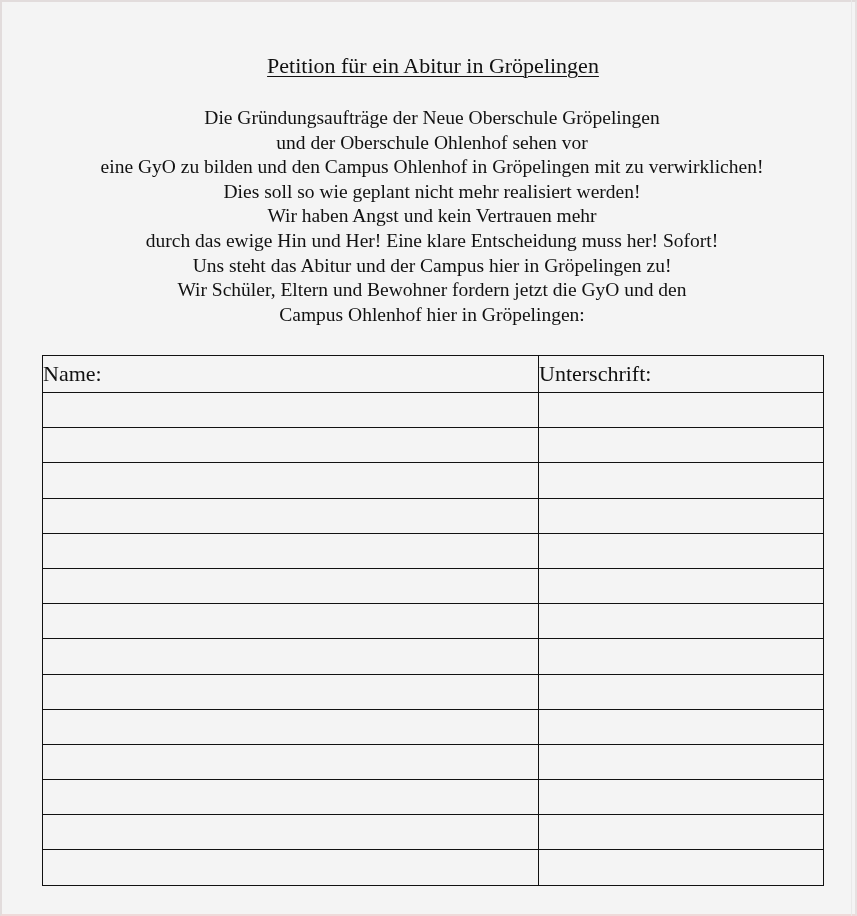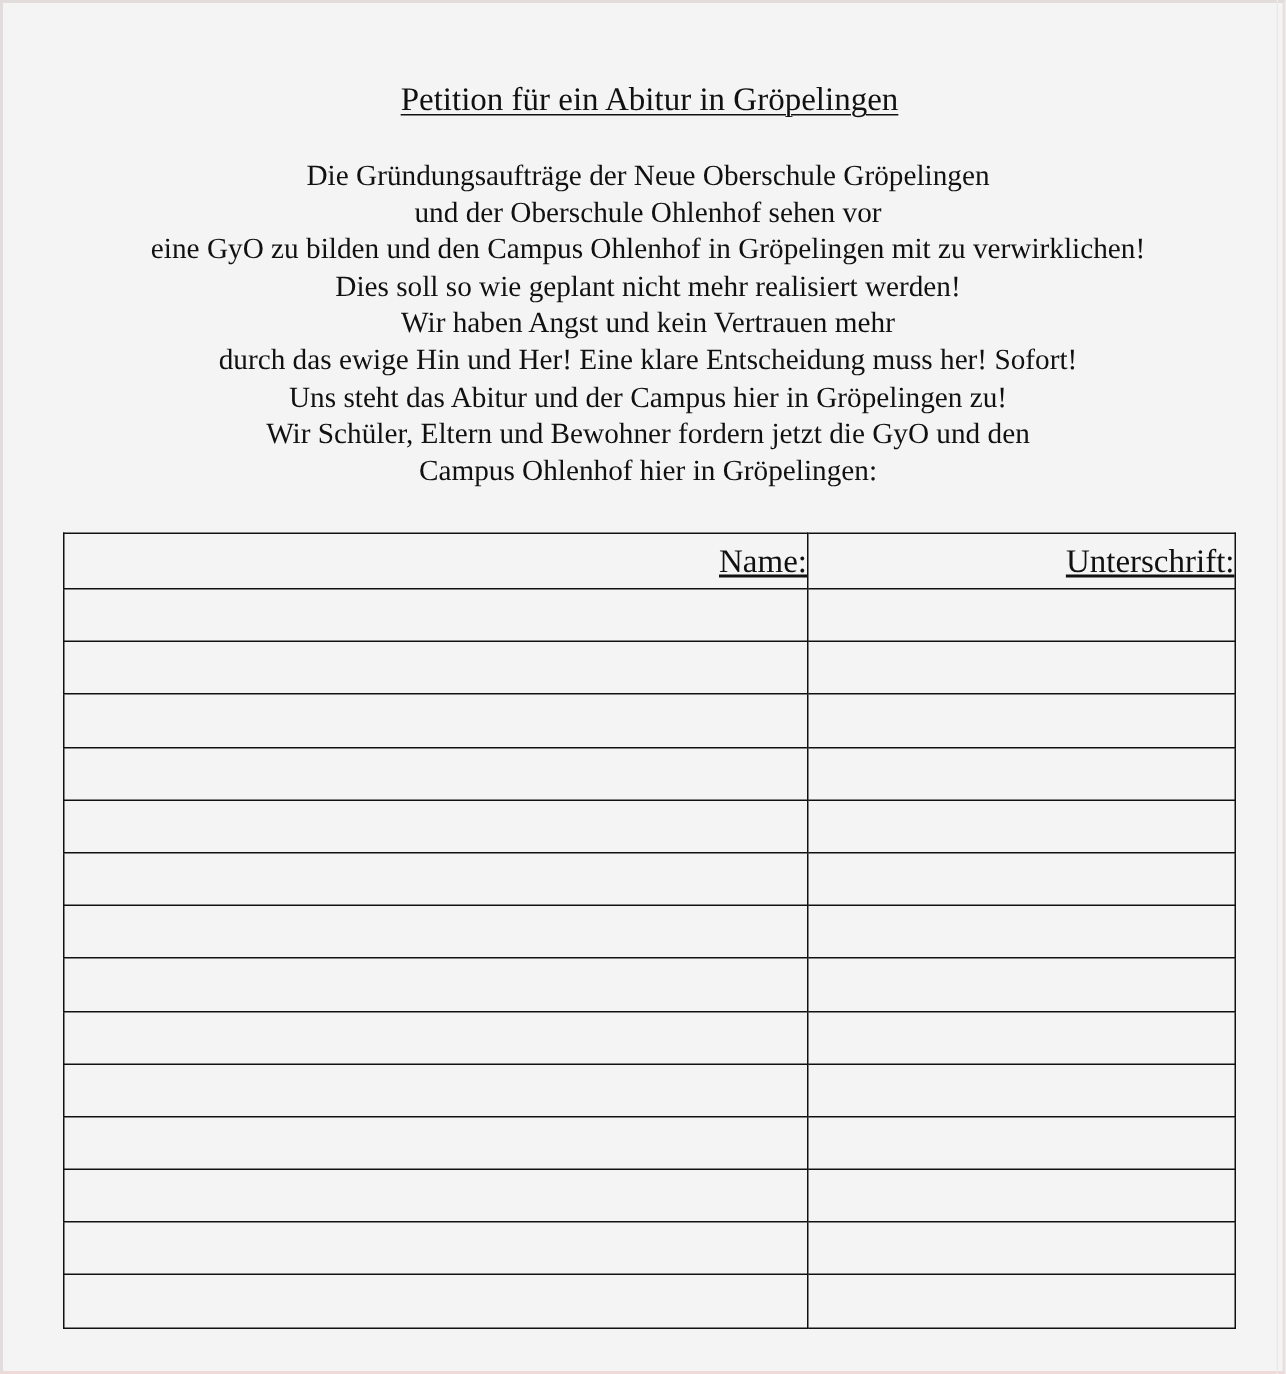--- a/index.html
+++ b/index.html
@@ -66,24 +66,23 @@
     table.signatures th,
     table.signatures td {
       border: 1.5px solid #111;
       padding: 0;
       height: 35.2px;
       box-sizing: border-box;
     }
     table.signatures th {
       font-weight: normal;
       font-size: 22px;
-      text-align: right;
+      text-align: left;
       vertical-align: middle;
       height: 37px;
-      text-decoration: underline;
     }
     col.col-name { width: 496px; }
     col.col-sign { width: 285px; }
   </style>
 </head>
 <body>
 
 <div class="page-frame"></div>
 <div class="page-edge"></div>
 

